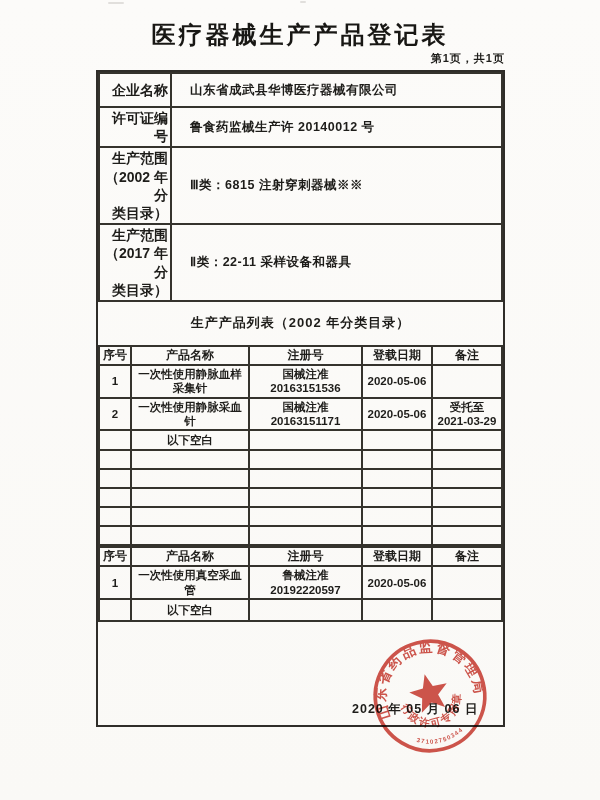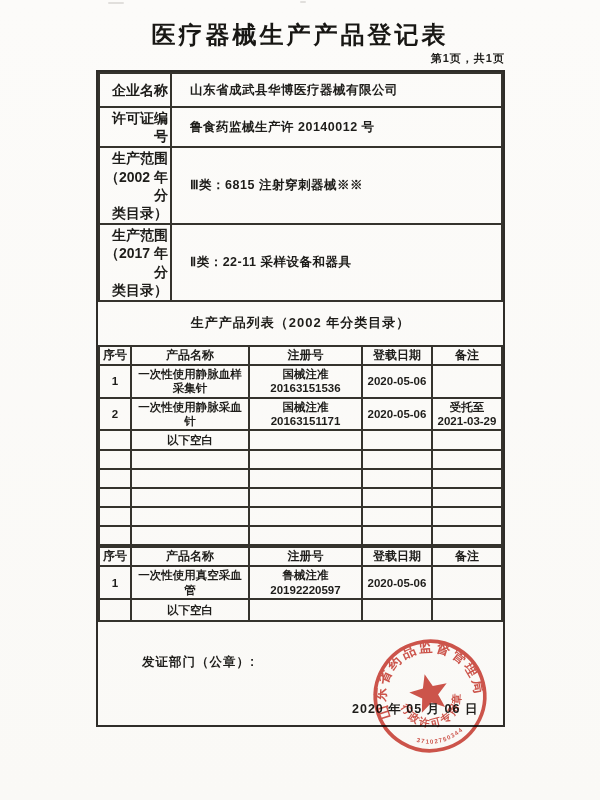--- a/index.html
+++ b/index.html
@@ -218,21 +218,20 @@
           <td></td>
           <td>以下空白</td>
           <td></td>
           <td></td>
           <td></td>
         </tr>
       </tbody>
     </table>
 
     <div class="footer">
-      <div class="issuer">发证部门（公章）:</div>
       <div class="issue-date">2020 年 05 月 06 日</div>
     </div>
   </div>
 
   <svg class="seal" viewBox="0 0 150 150">
     <circle cx="75" cy="75" r="54"></circle>
     <path id="arcTop" d="M 36.9 97 A 44 44 0 1 1 113.1 97" fill="none"></path>
     <text class="t-org">
       <textPath href="#arcTop" startOffset="50%" text-anchor="middle">山东省药品监督管理局</textPath>
     </text>

